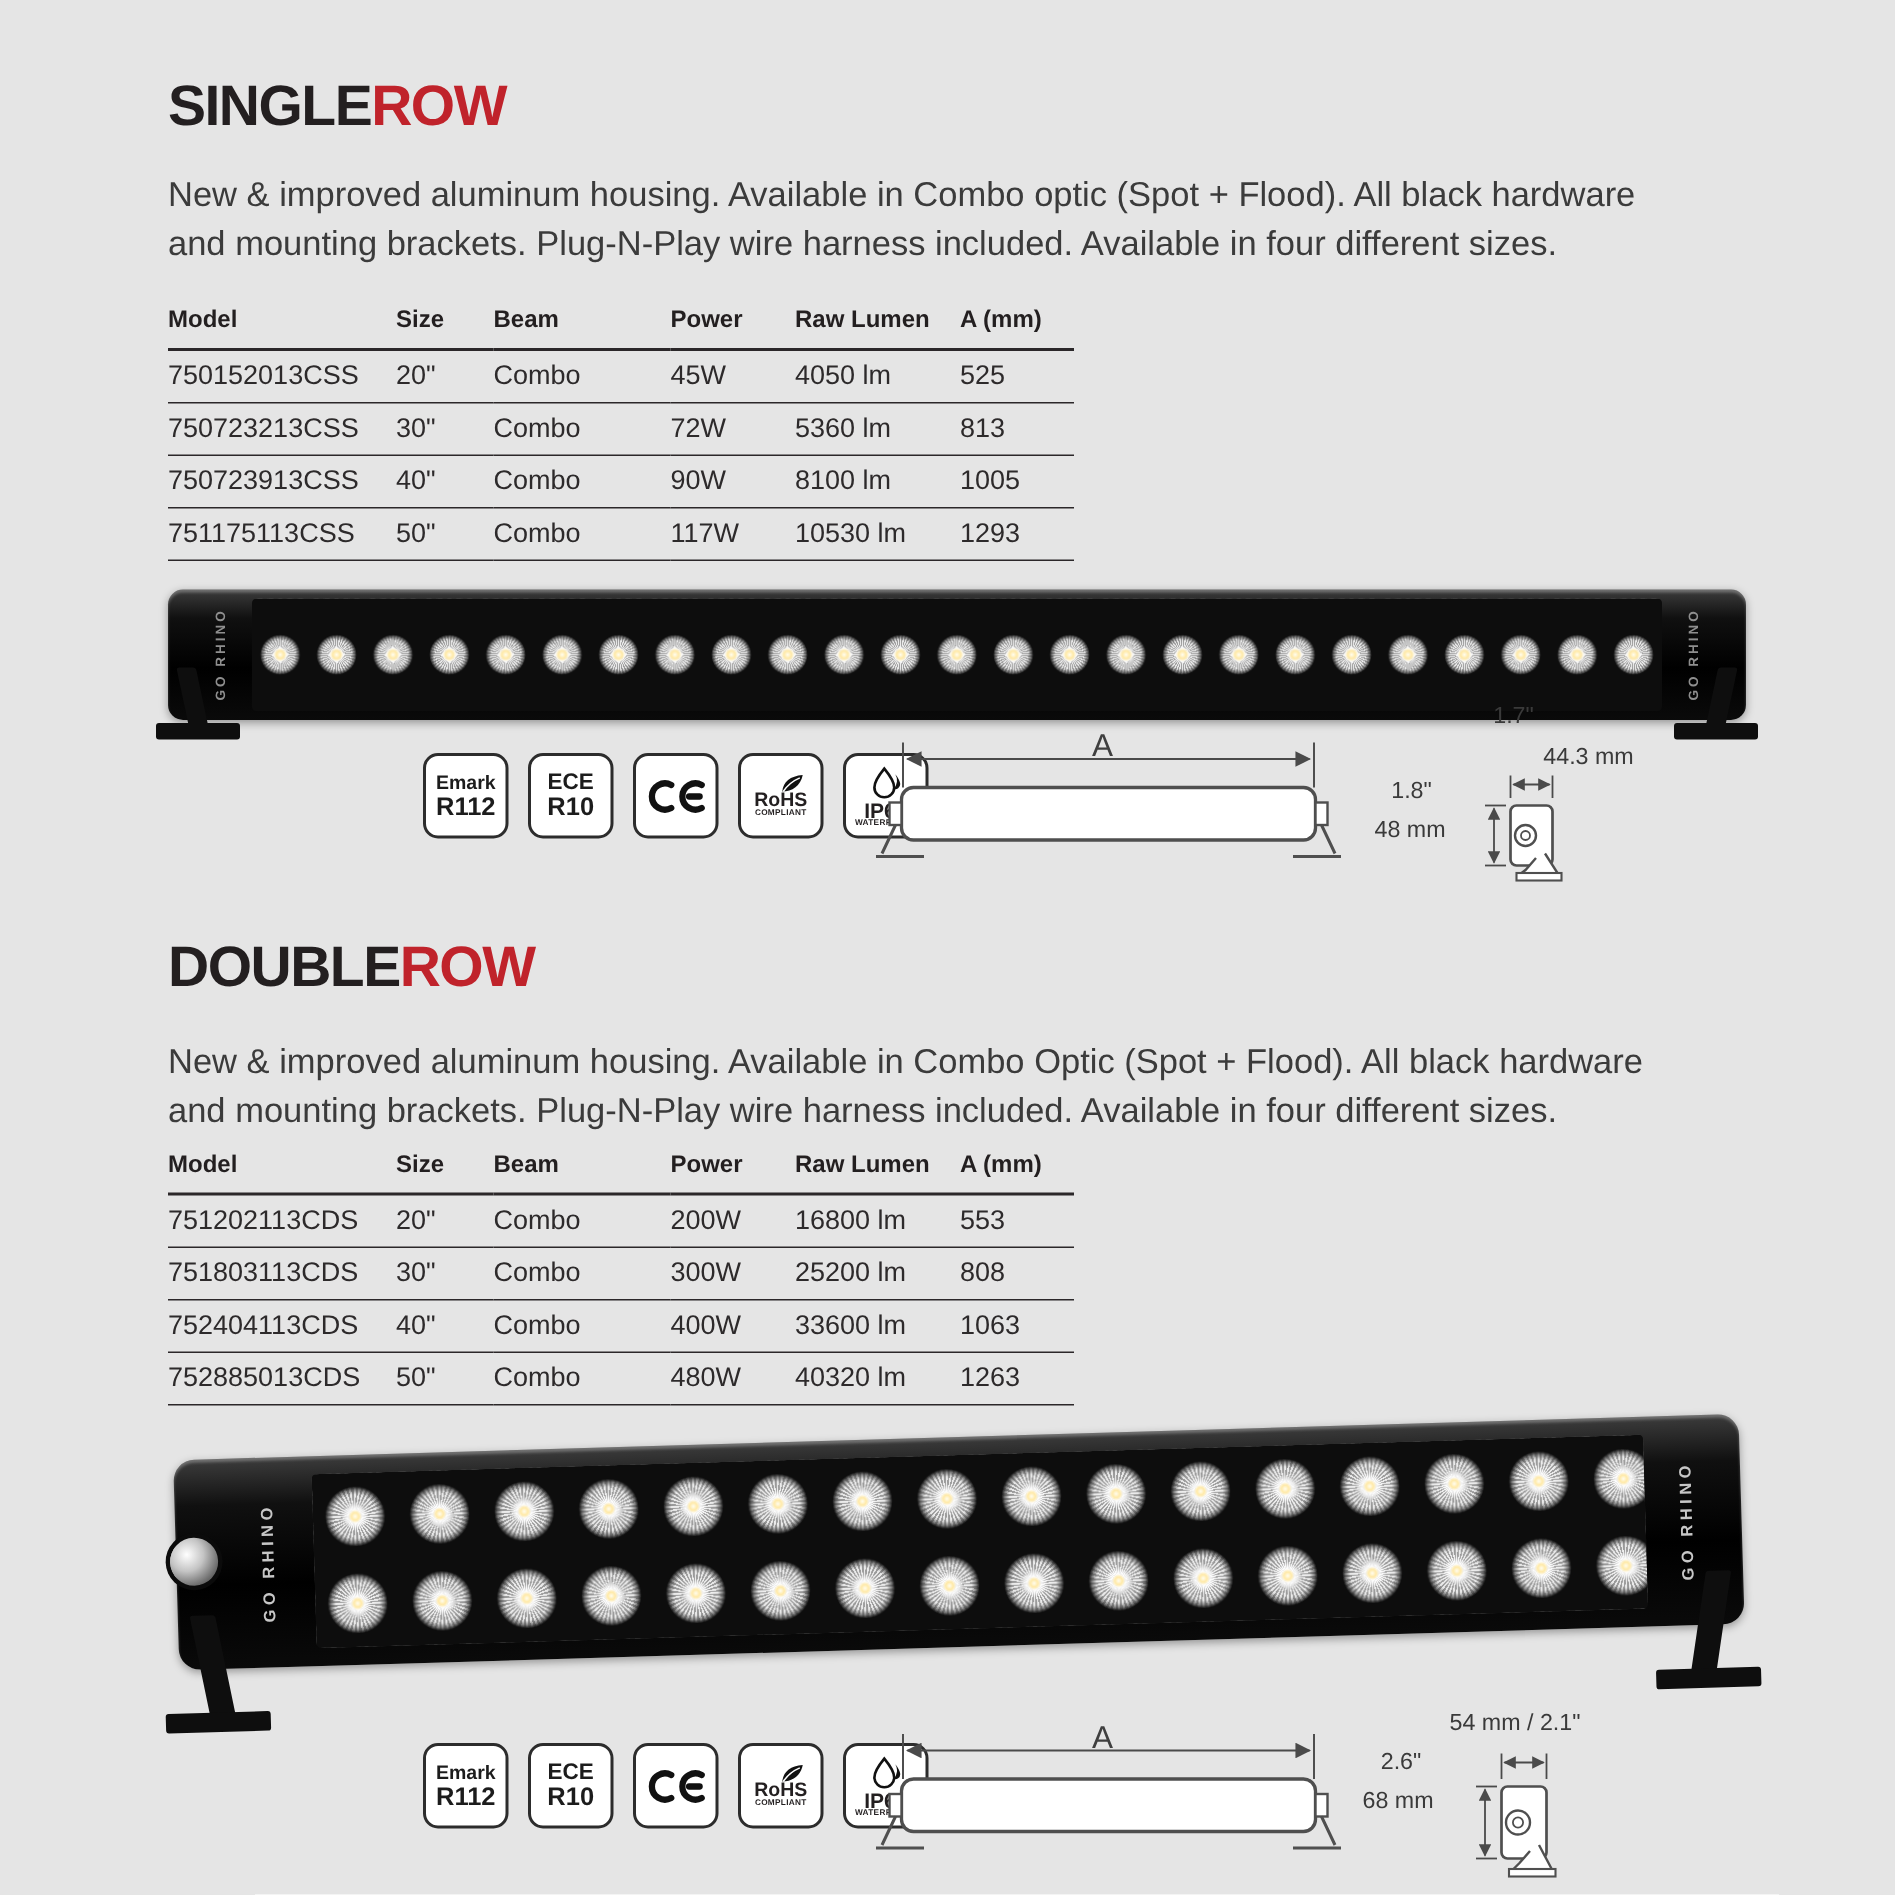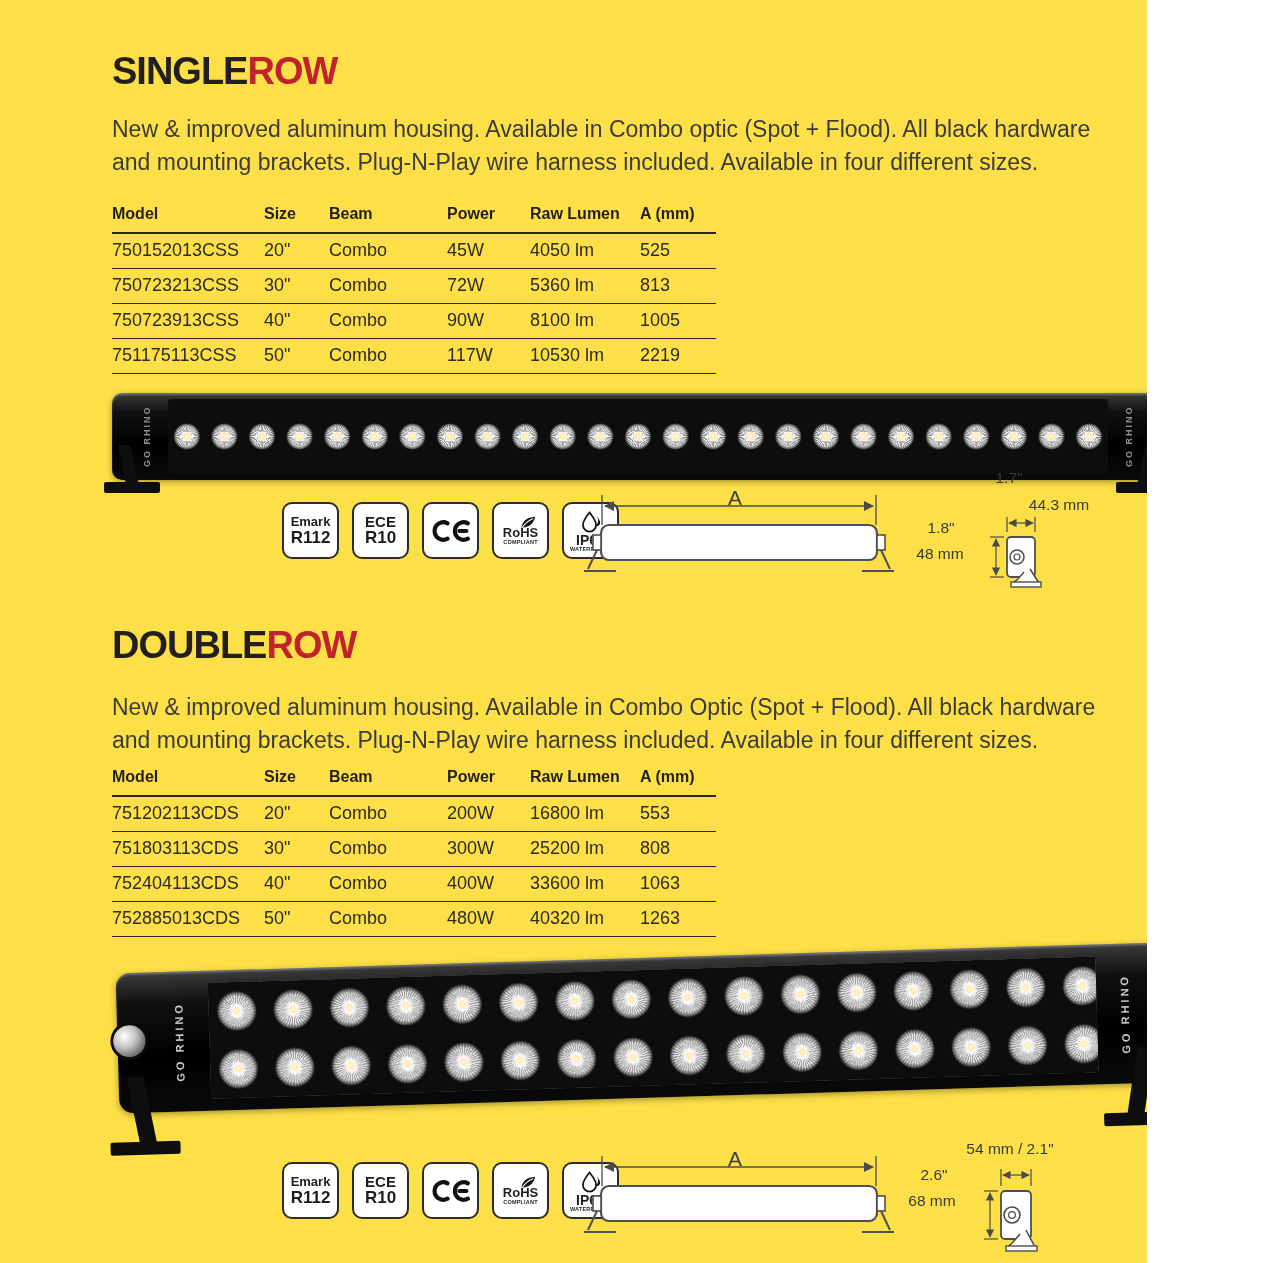--- a/index.html
+++ b/index.html
@@ -1,17 +1,17 @@
 <!DOCTYPE html>
 <html><head>
 <meta charset="utf-8">
 <style>
   html,body { margin:0; padding:0; background:#fff; }
   #page {
-    position:relative; width:1147px; height:1263px; background:#fde047;
+    position:relative; width:1263px; height:1263px; background:#e5e5e5;
     font-family:"Liberation Sans", sans-serif; color:#231f20; overflow:hidden;
   }
   .abs { position:absolute; }
 
   
   .sec-title { font-size:38px; font-weight:900; letter-spacing:-1px; color:#231f20; white-space:nowrap; }
   .sec-title .red { color:#c0232b; }
   .desc { font-size:23px; line-height:33px; color:#3b3b3b; white-space:nowrap; }
 
   
@@ -127,21 +127,21 @@
           <td>90W</td>
           <td>8100 lm</td>
           <td>1005</td>
         </tr>
         <tr>
           <td>751175113CSS</td>
           <td>50"</td>
           <td>Combo</td>
           <td>117W</td>
           <td>10530 lm</td>
-          <td>2219</td>
+          <td>1293</td>
         </tr>
       </tbody>
     </table>
 
   <div class="bar" style="left:112px; top:393px; width:1052px; height:87px;">
     <div class="bk" style="left:-6px; bottom:-13px; width:56px; height:48px;">
       <div class="arm" style="left:16px; width:13px; height:42px; transform:skewX(12deg);"></div>
       <div class="foot" style="left:-2px; width:56px; height:11px;"></div>
     </div>
     <div class="bk" style="right:-6px; bottom:-13px; width:56px; height:48px;">

